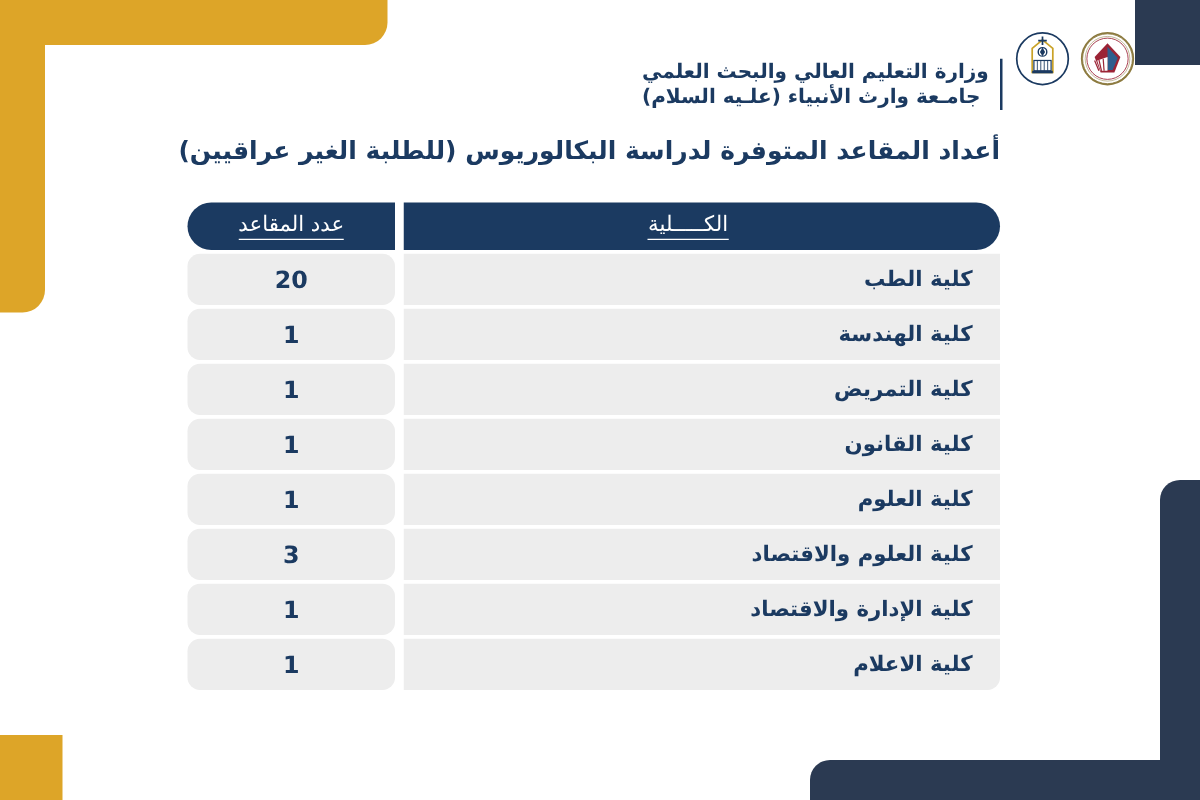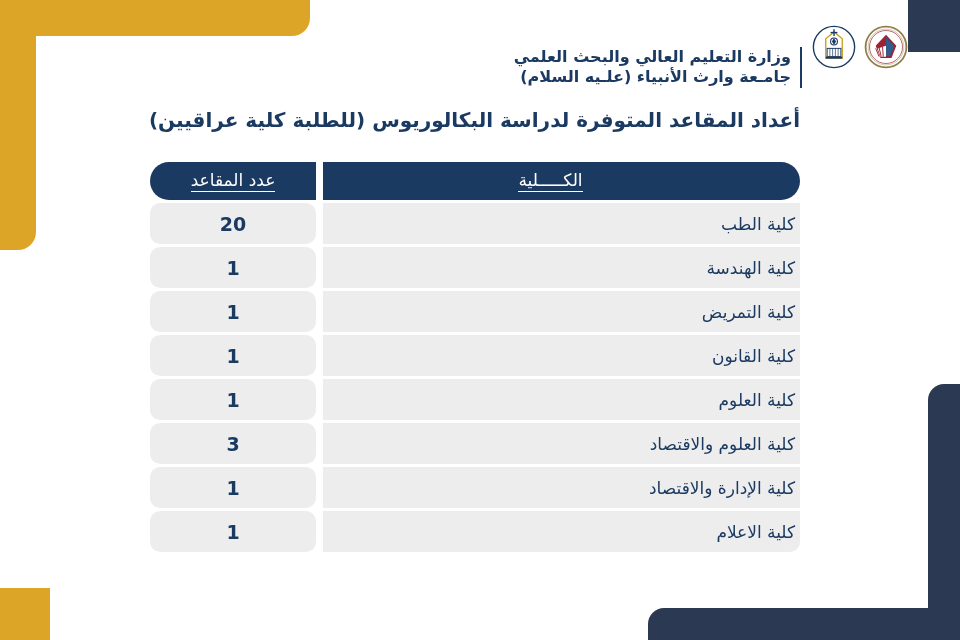--- a/index.html
+++ b/index.html
@@ -76,21 +76,21 @@
   }
 
   .logo {
     width: 44px; height: 44px;
     flex: 0 0 auto;
   }
 
   #header-text-block {
     display: flex;
     flex-direction: column;
-    align-items: flex-start;
+    align-items: flex-end;
     justify-content: center;
     border-right: 2px solid #1B3A61;
     padding-right: 9px;
     margin-right: 2px;
     line-height: 1.28;
     margin-top: 41px;
   }
 
   .header-line {
     color: #1B3A61;
@@ -158,23 +158,23 @@
 
   .cell-body {
     background: #EDEDED;
     height: 41px;
     display: flex;
     align-items: center;
     color: #1B3A61;
   }
   .cell-college {
     justify-content: flex-start;
-    padding-right: 5px;
+    padding-right: 22px;
     font-size: 17px;
-    font-weight: normal;
+    font-weight: bold;
   }
   .cell-seats {
     justify-content: center;
     font-size: 19px;
     font-weight: bold;
     border-radius: 10px;
   }
   
   #col-college .cell-body:first-of-type { border-top-right-radius: 10px; }
   #col-college .cell-body:last-child    { border-bottom-right-radius: 10px; }
@@ -226,21 +226,21 @@
       </g>
       <rect x="20" y="46" width="24" height="3" fill="#1B3A61"></rect>
     </svg>
 
     <div id="header-text-block">
       <div class="header-line">وزارة التعليم العالي والبحث العلمي</div>
       <div class="header-line">جامـعة وارث الأنبياء (علـيه السلام)</div>
     </div>
   </div>
 
-  <div id="title">أعداد المقاعد المتوفرة لدراسة البكالوريوس (للطلبة كلية عراقيين)</div>
+  <div id="title">أعداد المقاعد المتوفرة لدراسة البكالوريوس (للطلبة الغير عراقيين)</div>
 
   <div id="table">
 
     <div class="col" id="col-college">
       <div class="cell-head" id="head-college">
         <span>الكـــــلية</span>
       </div>
       <div class="cell-body cell-college">كلية الطب</div>
       <div class="cell-body cell-college">كلية الهندسة</div>
       <div class="cell-body cell-college">كلية التمريض</div>

